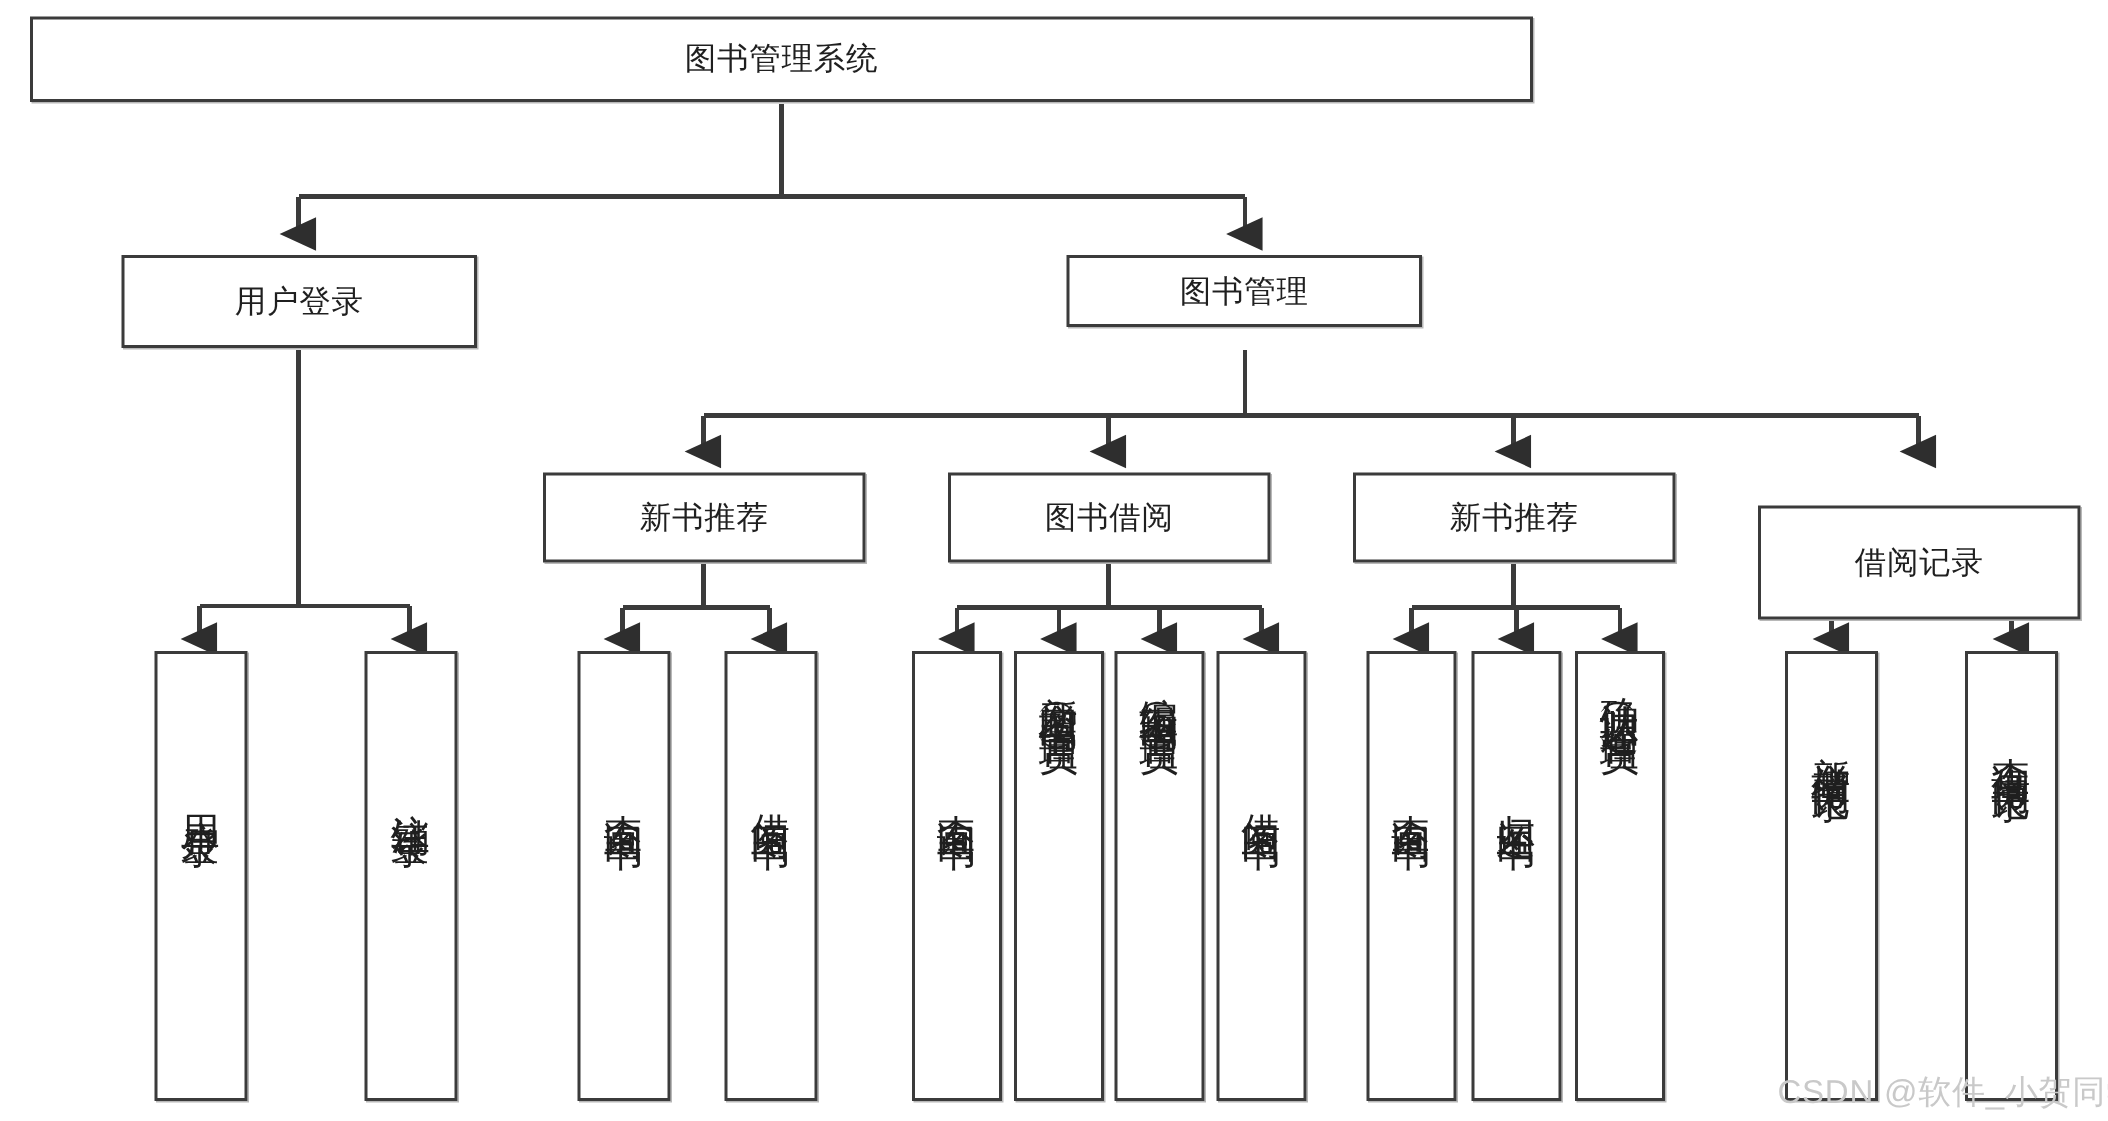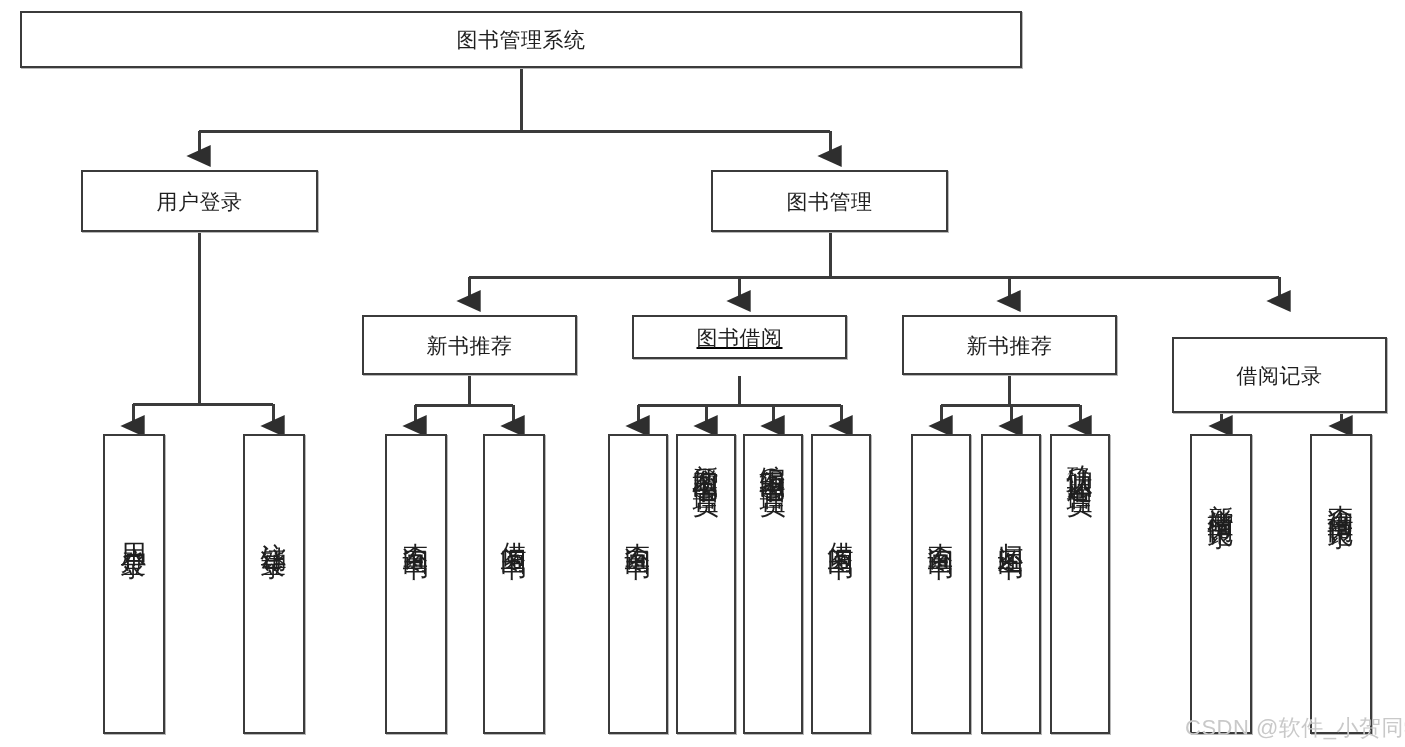--- a/index.html
+++ b/index.html
@@ -121,28 +121,28 @@
     </g>
   </svg>
 
   <div class="node horiz" id="node-root" style="left: 20px; top: 11px; width: 1002px; height: 57px;">
     <span class="lbl">图书管理系统</span>
   </div>
 
   <div class="node horiz" id="node-l2-0" style="left: 81px; top: 170px; width: 237px; height: 62px;">
     <span class="lbl">用户登录</span>
   </div>
-  <div class="node horiz" id="node-l2-1" style="left: 711px; top: 170px; width: 237px; height: 62px;">
+  <div class="node horiz" id="node-l2-1" style="left: 711px; top: 170px; width: 237px; height: 48px;">
     <span class="lbl">图书管理</span>
   </div>
 
   <div class="node horiz" id="node-l3-0" style="left: 362px; top: 315px; width: 215px; height: 60px;">
     <span class="lbl">新书推荐</span>
   </div>
-  <div class="node horiz" id="node-l3-1" style="left: 632px; top: 315px; width: 215px; height: 44px; text-decoration: underline;">
+  <div class="node horiz" id="node-l3-1" style="left: 632px; top: 315px; width: 215px; height: 60px;">
     <span class="lbl">图书借阅</span>
   </div>
   <div class="node horiz" id="node-l3-2" style="left: 902px; top: 315px; width: 215px; height: 60px;">
     <span class="lbl">新书推荐</span>
   </div>
   <div class="node horiz" id="node-l3-3" style="left: 1172px; top: 315px; width: 215px; height: 76px; margin-top: 22px;">
     <span class="lbl">借阅记录</span>
   </div>
 
   <div class="node vert" id="node-leaf-0" style="left: 103px; top: 434px; width: 62px; height: 300px;">

